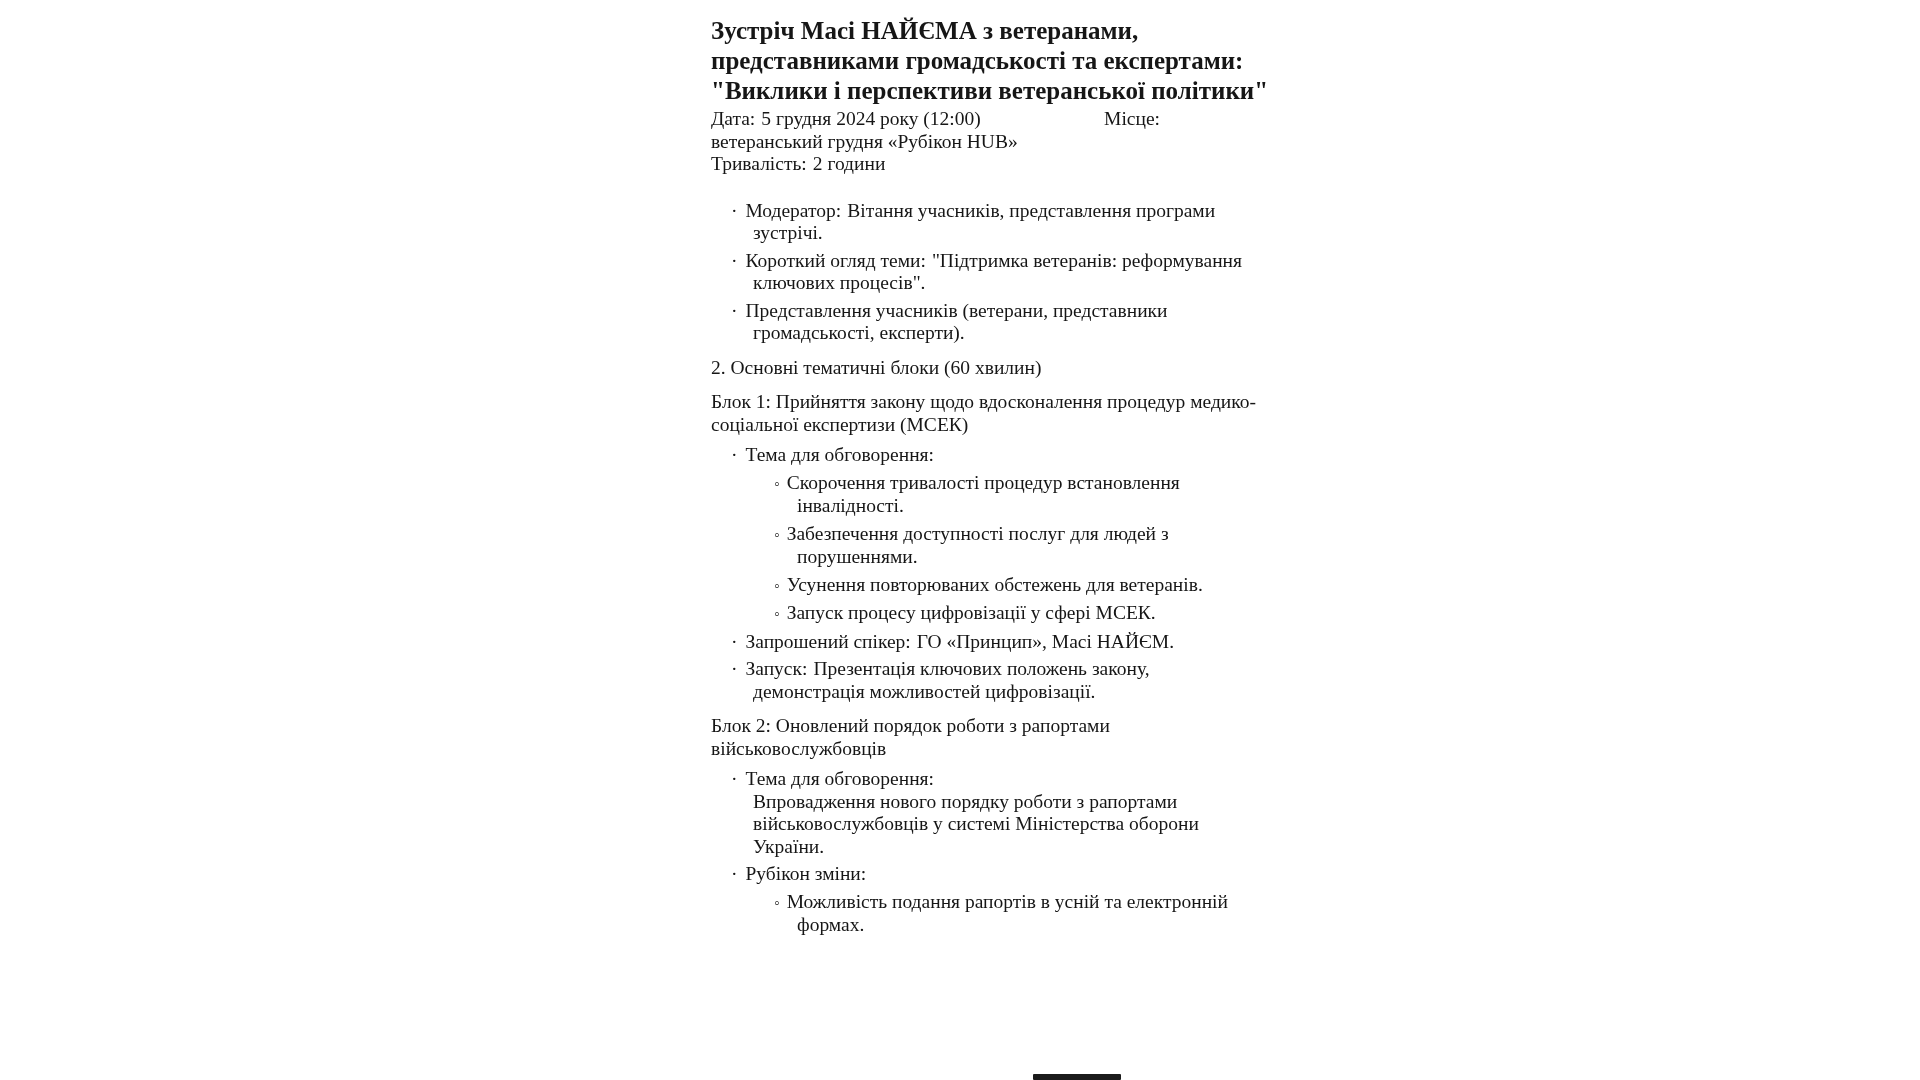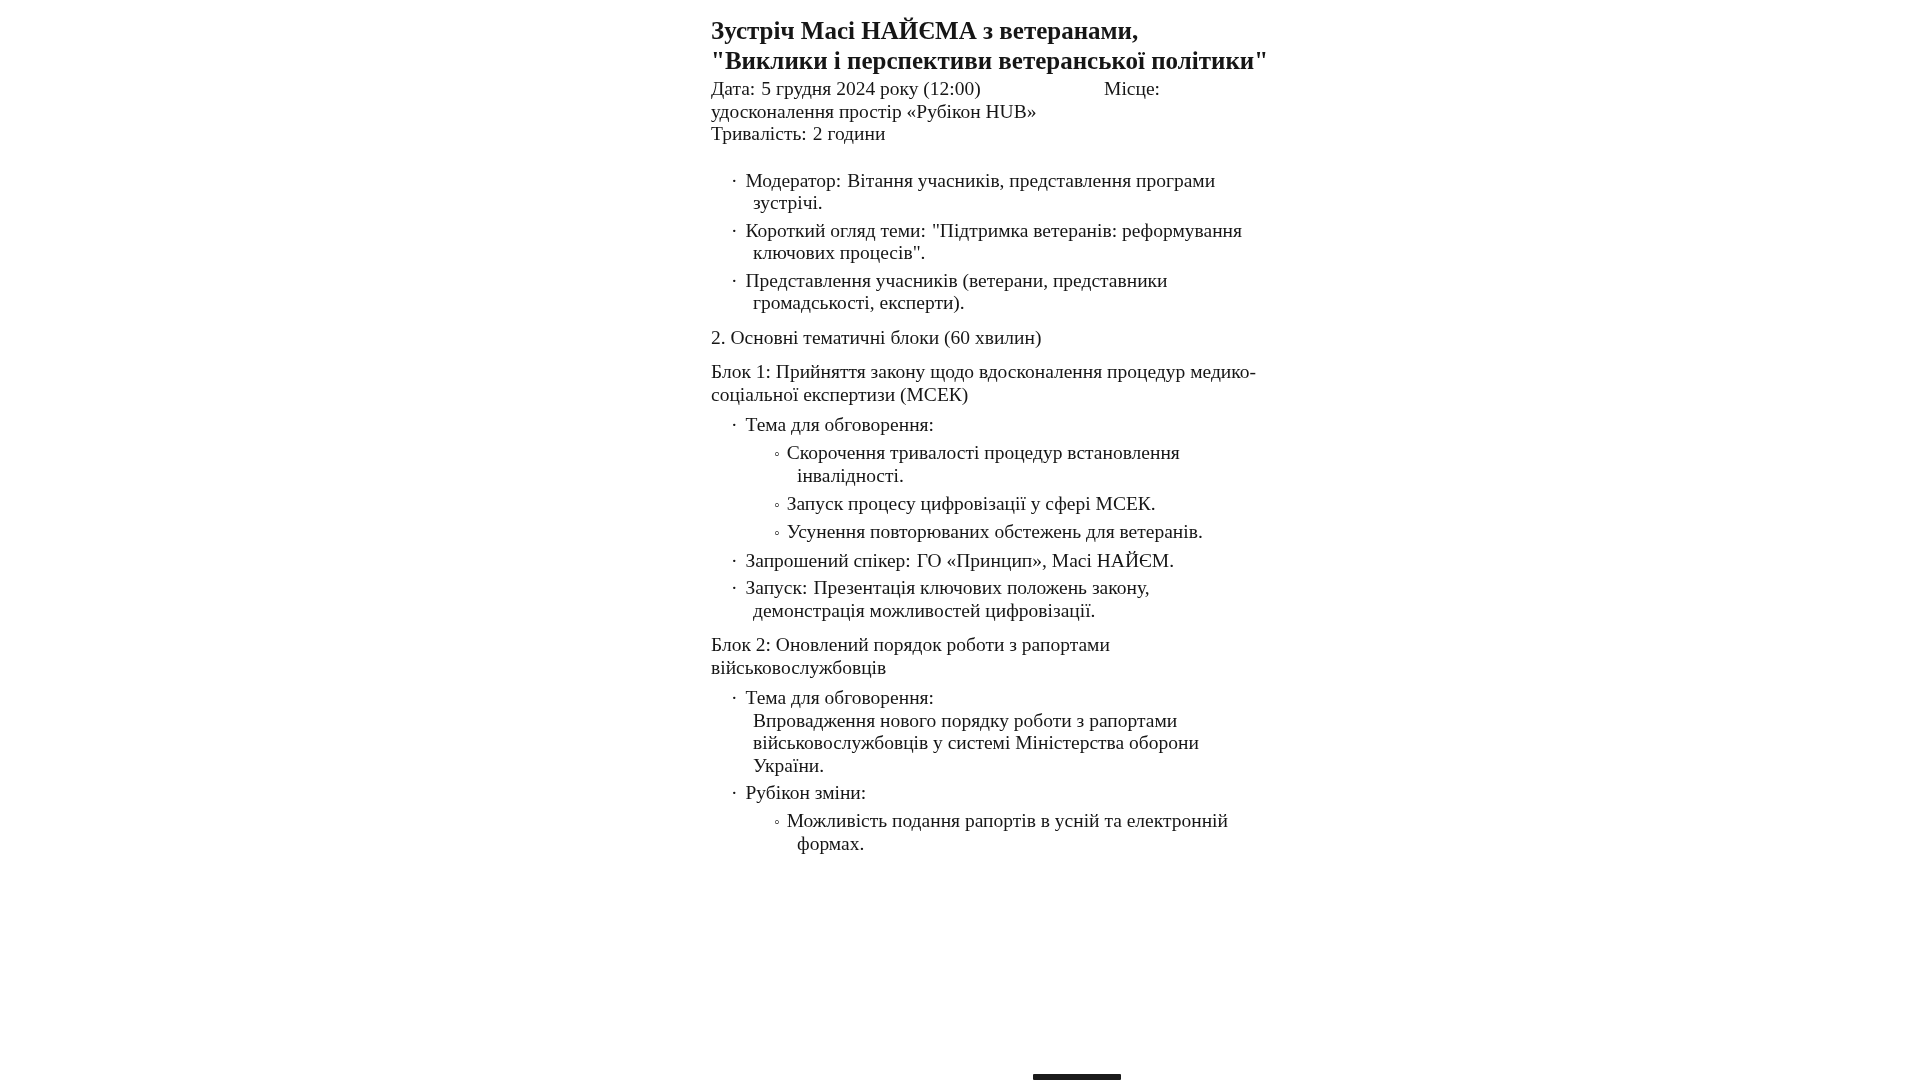--- a/index.html
+++ b/index.html
@@ -24,47 +24,49 @@
   .cut{position:absolute;left:1033px;top:1074px;width:88px;height:6px;background:#1b1b1b;border-radius:1px;}
 </style>
 </head>
 <body>
 
 <div class="page">
   <div class="doc">
 
     <h1 class="title">
       <span class="tline">Зустріч Масі НАЙЄМА з ветеранами,</span>
+      <span class="tline">представниками громадськості та експертами:</span>
       <span class="tline">"Виклики і перспективи ветеранської політики"</span>
     </h1>
 
     <div class="meta">
       <p class="meta-row">
         <span><b class="lbl">Дата:</b><span>5 грудня 2024 року (12:00)</span></span>
         <b class="lbl">Місце:</b>
       </p>
-      <p>удосконалення простір «Рубікон HUB»</p>
+      <p>ветеранський грудня «Рубікон HUB»</p>
       <p><b class="lbl">Тривалість:</b><span>2 години</span></p>
     </div>
 
 
     <p class="li1"><span class="mk">·</span><b class="lbl">Модератор:</b><span>Вітання учасників, представлення програми зустрічі.</span></p>
     <p class="li1"><span class="mk">·</span><b class="lbl">Короткий огляд теми:</b><span>"Підтримка ветеранів: реформування ключових процесів".</span></p>
     <p class="li1"><span class="mk">·</span><b class="lbl"></b><span>Представлення учасників (ветерани, представники громадськості, експерти).</span></p>
 
     <p class="h-sec">2. Основні тематичні блоки (60 хвилин)</p>
 
     <p class="block-h">Блок 1: Прийняття закону щодо вдосконалення процедур медико-соціальної експертизи (МСЕК)</p>
 
     <p class="li1"><span class="mk">·</span><b class="lbl">Тема для обговорення:</b></p>
 
 
     <p class="li2"><span class="mk2">◦</span><span>Скорочення тривалості процедур встановлення інвалідності.</span></p>
+    <p class="li2"><span class="mk2">◦</span><span>Забезпечення доступності послуг для людей з порушеннями.</span></p>
+    <p class="li2"><span class="mk2">◦</span><span>Усунення повторюваних обстежень для ветеранів.</span></p>
     <p class="li2"><span class="mk2">◦</span><span>Запуск процесу цифровізації у сфері МСЕК.</span></p>
-    <p class="li2"><span class="mk2">◦</span><span>Усунення повторюваних обстежень для ветеранів.</span></p>
 
     <p class="li1"><span class="mk">·</span><b class="lbl">Запрошений спікер:</b><span>ГО «Принцип», Масі НАЙЄМ.</span></p>
     <p class="li1"><span class="mk">·</span><b class="lbl">Запуск:</b><span>Презентація ключових положень закону, демонстрація можливостей цифровізації.</span></p>
 
     <p class="block-h">Блок 2: Оновлений порядок роботи з рапортами військовослужбовців</p>
 
     <p class="li1"><span class="mk">·</span><b class="lbl">Тема для обговорення:</b></p>
     <p class="indent">Впровадження нового порядку роботи з рапортами військовослужбовців у системі Міністерства оборони України.</p>
 
     <p class="li1"><span class="mk">·</span><b class="lbl">Рубікон зміни:</b></p>

